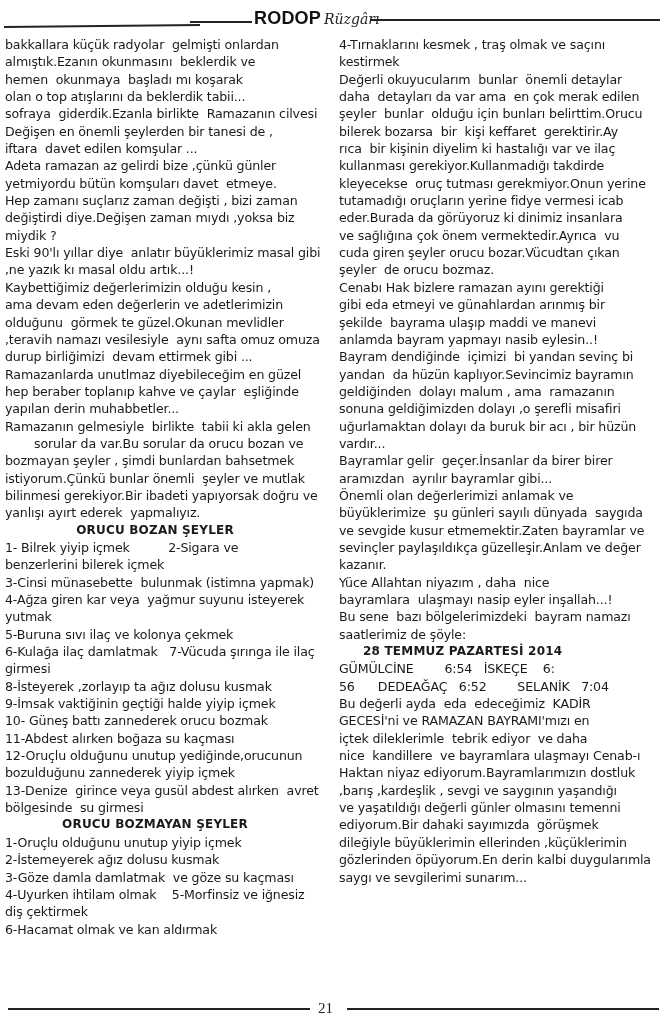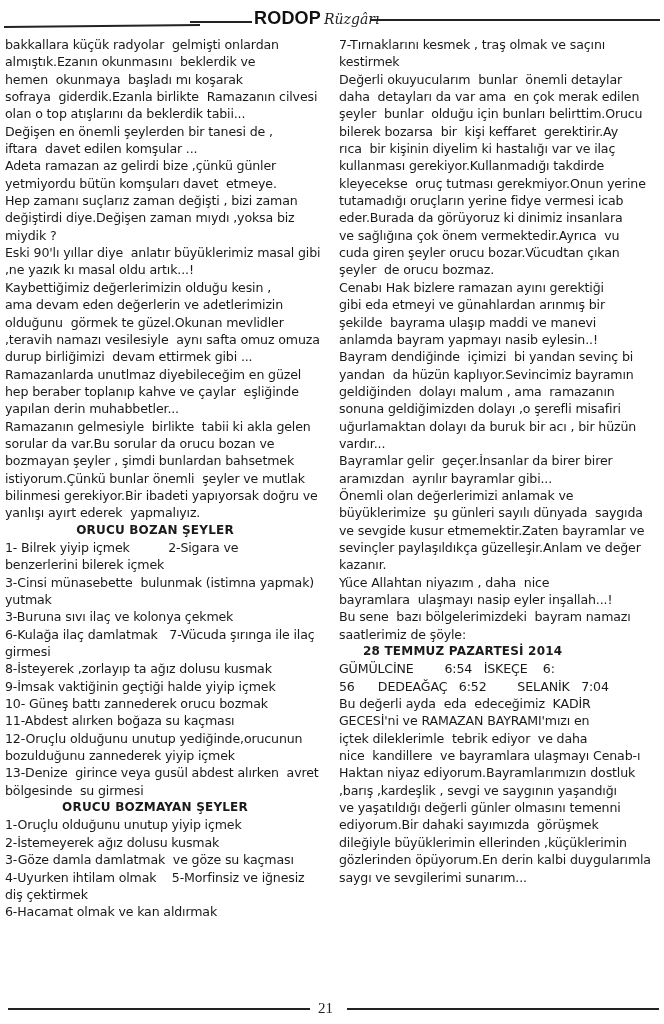--- a/index.html
+++ b/index.html
@@ -63,53 +63,54 @@
     <span class="brand">RODOP</span><span class="script">Rüzgârı</span>
   </div>
   <div class="line-right"></div>
 </div>
 
 <div class="col col-left">
   <div id="left-lines">
       <span class="p" style="white-space: pre;">bakkallara küçük radyolar  gelmişti onlardan</span>
       <span class="p" style="white-space: pre;">almıştık.Ezanın okunmasını  beklerdik ve</span>
       <span class="p" style="white-space: pre;">hemen  okunmaya  başladı mı koşarak</span>
+      <span class="p" style="white-space: pre;">olan o top atışlarını da beklerdik tabii...</span>
       <span class="p" style="white-space: pre;">sofraya  giderdik.Ezanla birlikte  Ramazanın cilvesi</span>
-      <span class="p" style="white-space: pre;">olan o top atışlarını da beklerdik tabii...</span>
       <span class="p" style="white-space: pre;">Değişen en önemli şeylerden bir tanesi de ,</span>
       <span class="p" style="white-space: pre;">iftara  davet edilen komşular ...</span>
       <span class="p" style="white-space: pre;">Adeta ramazan az gelirdi bize ,çünkü günler</span>
       <span class="p" style="white-space: pre;">yetmiyordu bütün komşuları davet  etmeye.</span>
       <span class="p" style="white-space: pre;">Hep zamanı suçlarız zaman değişti , bizi zaman</span>
       <span class="p" style="white-space: pre;">değiştirdi diye.Değişen zaman mıydı ,yoksa biz</span>
       <span class="p" style="white-space: pre;">miydik ?</span>
       <span class="p" style="white-space: pre;">Eski 90'lı yıllar diye  anlatır büyüklerimiz masal gibi</span>
       <span class="p" style="white-space: pre;">,ne yazık kı masal oldu artık...!</span>
       <span class="p" style="white-space: pre;">Kaybettiğimiz değerlerimizin olduğu kesin ,</span>
       <span class="p" style="white-space: pre;">ama devam eden değerlerin ve adetlerimizin</span>
       <span class="p" style="white-space: pre;">olduğunu  görmek te güzel.Okunan mevlidler</span>
       <span class="p" style="white-space: pre;">,teravih namazı vesilesiyle  aynı safta omuz omuza</span>
       <span class="p" style="white-space: pre;">durup birliğimizi  devam ettirmek gibi ...</span>
       <span class="p" style="white-space: pre;">Ramazanlarda unutlmaz diyebileceğim en güzel</span>
       <span class="p" style="white-space: pre;">hep beraber toplanıp kahve ve çaylar  eşliğinde</span>
       <span class="p" style="white-space: pre;">yapılan derin muhabbetler...</span>
       <span class="p" style="white-space: pre;">Ramazanın gelmesiyle  birlikte  tabii ki akla gelen</span>
-      <span class="p" style="white-space: pre;">sorular da var.Bu sorular da orucu bozan ve</span>
+      <span class="p" style="white-space: pre; margin-left: 29px;">sorular da var.Bu sorular da orucu bozan ve</span>
       <span class="p" style="white-space: pre;">bozmayan şeyler , şimdi bunlardan bahsetmek</span>
       <span class="p" style="white-space: pre;">istiyorum.Çünkü bunlar önemli  şeyler ve mutlak</span>
       <span class="p" style="white-space: pre;">bilinmesi gerekiyor.Bir ibadeti yapıyorsak doğru ve</span>
       <span class="p" style="white-space: pre;">yanlışı ayırt ederek  yapmalıyız.</span>
     </div>
   <span class="heading">ORUCU BOZAN ŞEYLER</span>
   <div id="left-s1">
       <span class="p" style="white-space: pre;">1- Bilrek yiyip içmek          2-Sigara ve</span>
       <span class="p" style="white-space: pre;">benzerlerini bilerek içmek</span>
       <span class="p" style="white-space: pre;">3-Cinsi münasebette  bulunmak (istimna yapmak)</span>
+      <span class="p" style="white-space: pre;">4-Ağza giren kar veya  yağmur suyunu isteyerek</span>
       <span class="p" style="white-space: pre;">yutmak</span>
-      <span class="p" style="white-space: pre;">3-Buruna sıvı ilaç ve kolonya çekmek</span>
+      <span class="p" style="white-space: pre;">5-Buruna sıvı ilaç ve kolonya çekmek</span>
       <span class="p" style="white-space: pre;">6-Kulağa ilaç damlatmak   7-Vücuda şırınga ile ilaç</span>
       <span class="p" style="white-space: pre;">girmesi</span>
       <span class="p" style="white-space: pre;">8-İsteyerek ,zorlayıp ta ağız dolusu kusmak</span>
       <span class="p" style="white-space: pre;">9-İmsak vaktiğinin geçtiği halde yiyip içmek</span>
       <span class="p" style="white-space: pre;">10- Güneş battı zannederek orucu bozmak</span>
       <span class="p" style="white-space: pre;">11-Abdest alırken boğaza su kaçması</span>
       <span class="p" style="white-space: pre;">12-Oruçlu olduğunu unutup yediğinde,orucunun</span>
       <span class="p" style="white-space: pre;">bozulduğunu zannederek yiyip içmek</span>
       <span class="p" style="white-space: pre;">13-Denize  girince veya gusül abdest alırken  avret</span>
       <span class="p" style="white-space: pre;">bölgesinde  su girmesi</span>
@@ -120,21 +121,21 @@
       <span class="p" style="white-space: pre;">2-İstemeyerek ağız dolusu kusmak</span>
       <span class="p" style="white-space: pre;">3-Göze damla damlatmak  ve göze su kaçması</span>
       <span class="p" style="white-space: pre;">4-Uyurken ihtilam olmak    5-Morfinsiz ve iğnesiz</span>
       <span class="p" style="white-space: pre;">diş çektirmek</span>
       <span class="p" style="white-space: pre;">6-Hacamat olmak ve kan aldırmak</span>
     </div>
 </div>
 
 <div class="col col-right">
   <div id="right-before">
-      <span class="p" style="white-space: pre;">7-Tırnaklarını kesmek , traş olmak ve saçını</span>
+      <span class="p" style="white-space: pre;">4-Tırnaklarını kesmek , traş olmak ve saçını</span>
       <span class="p" style="white-space: pre;">kestirmek</span>
       <span class="p" style="white-space: pre;">Değerli okuyucularım  bunlar  önemli detaylar</span>
       <span class="p" style="white-space: pre;">daha  detayları da var ama  en çok merak edilen</span>
       <span class="p" style="white-space: pre;">şeyler  bunlar  olduğu için bunları belirttim.Orucu</span>
       <span class="p" style="white-space: pre;">bilerek bozarsa  bir  kişi keffaret  gerektirir.Ay</span>
       <span class="p" style="white-space: pre;">rıca  bir kişinin diyelim ki hastalığı var ve ilaç</span>
       <span class="p" style="white-space: pre;">kullanması gerekiyor.Kullanmadığı takdirde</span>
       <span class="p" style="white-space: pre;">kleyecekse  oruç tutması gerekmiyor.Onun yerine</span>
       <span class="p" style="white-space: pre;">tutamadığı oruçların yerine fidye vermesi icab</span>
       <span class="p" style="white-space: pre;">eder.Burada da görüyoruz ki dinimiz insanlara</span>

